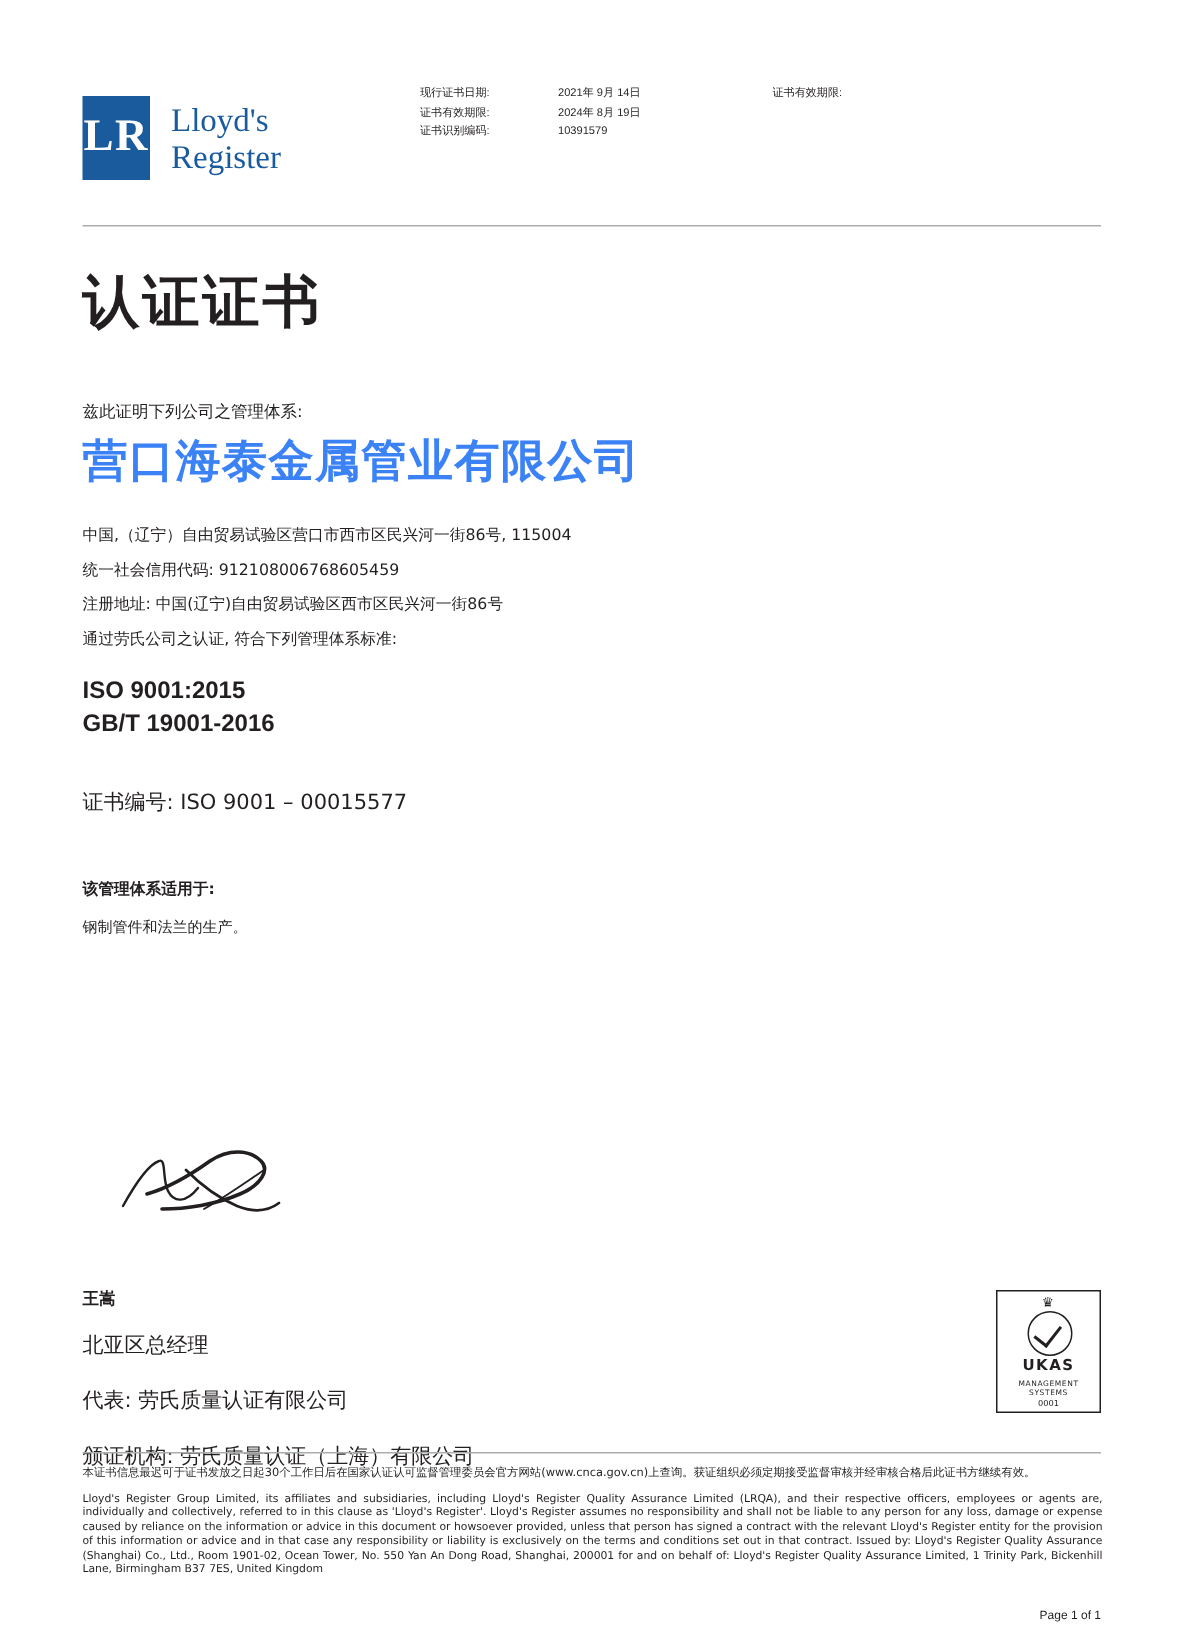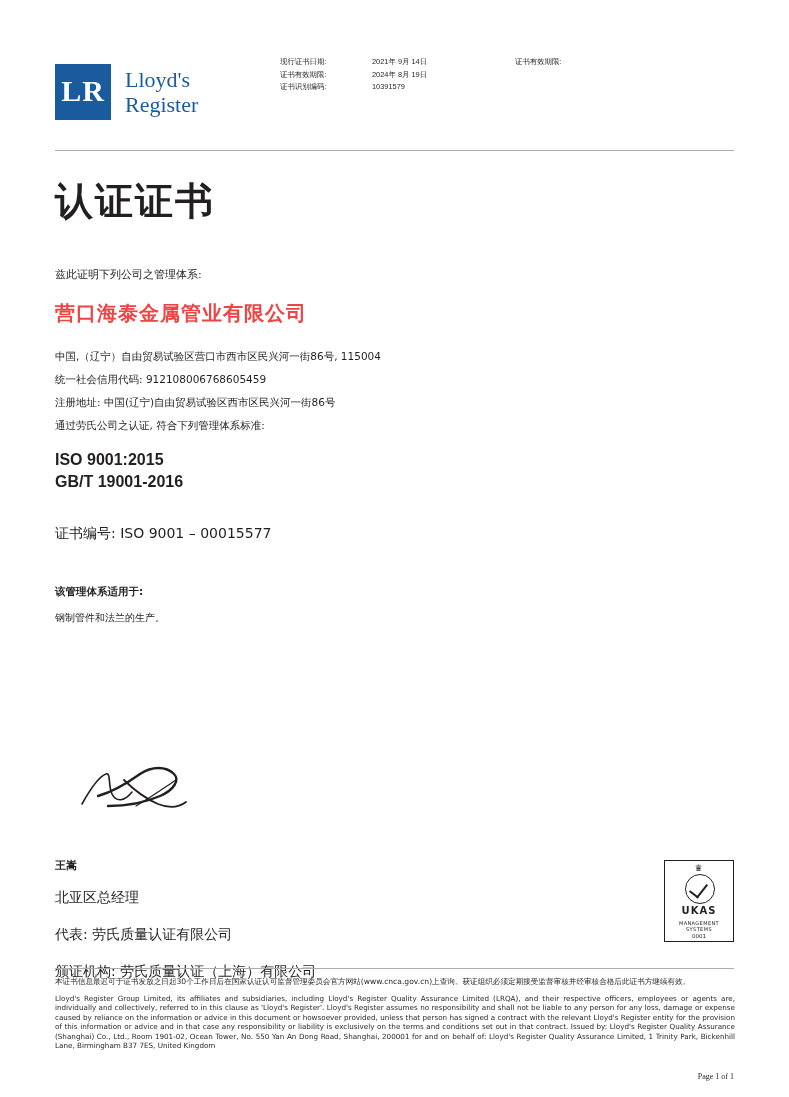--- a/index.html
+++ b/index.html
@@ -31,21 +31,21 @@
     height: 80px;
   }
   .logo-block {
     position: absolute;
     left: 0;
     top: 8px;
     display: flex;
     align-items: center;
   }
   .lr-mark {
-    width: 56px;
+    width: 45px;
     height: 56px;
     background: #1a5b9e;
     position: relative;
   }
   .lr-mark .lr-letters {
     position: absolute;
     left: 0; top: 0; right: 0; bottom: 0;
     color: #ffffff;
     font-family: "Liberation Serif", serif;
     font-weight: bold;
@@ -112,24 +112,24 @@
     left: 55px;
     right: 55px;
   }
   .lead {
     font-size: 11px;
     line-height: 18px;
     color: #231f20;
     font-family: "DejaVu Sans", sans-serif;
   }
   .company {
-    margin-top: 16px;
-    font-size: 20px;
-    font-weight: bold;
-    color: #ef4444;
+    margin-top: 3px;
+    font-size: 30px;
+    font-weight: bold;
+    color: #3b82f6;
     letter-spacing: 1px;
     font-family: "DejaVu Sans", sans-serif;
   }
   .addr-lines {
     margin-top: 18px;
   }
   .addr-lines div {
     font-size: 10.5px;
     line-height: 23px;
     color: #231f20;
@@ -293,21 +293,21 @@
     color: #231f20;
     font-family: "DejaVu Sans", sans-serif;
     text-align: justify;
   }
   .page-number {
     position: absolute;
     right: 55px;
     top: 1072px;
     font-size: 8px;
     color: #231f20;
-    font-family: Liberation Serif, serif;
+    font-family: Liberation Sans, sans-serif;
     padding-left: 38px;
   }
 </style>
 </head>
 <body>
 
 <div class="page">
 
   <div class="header">
 

